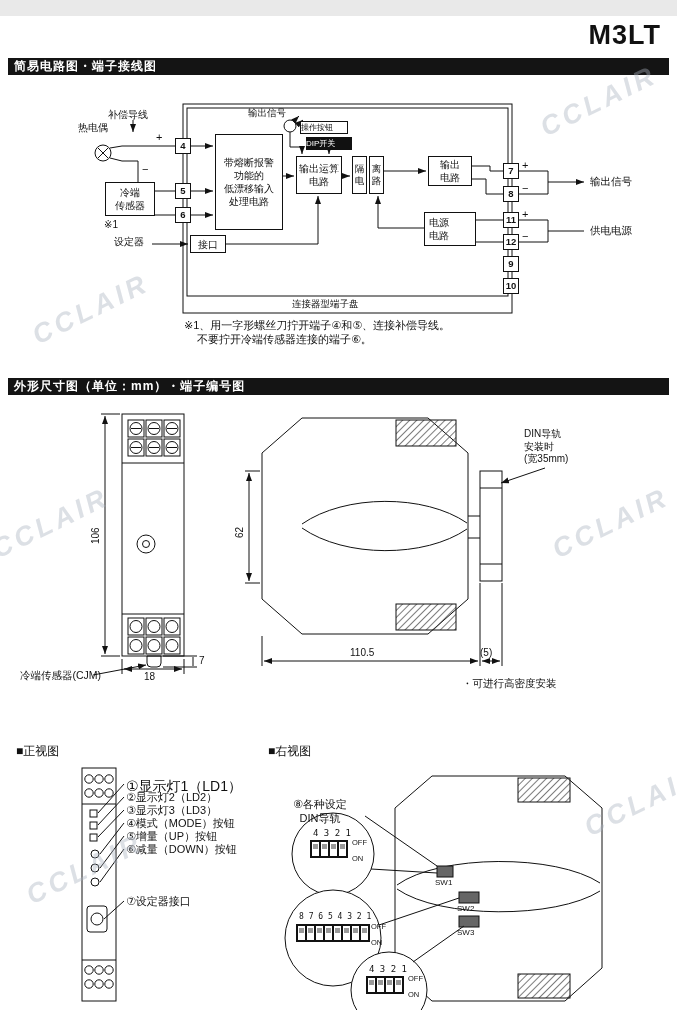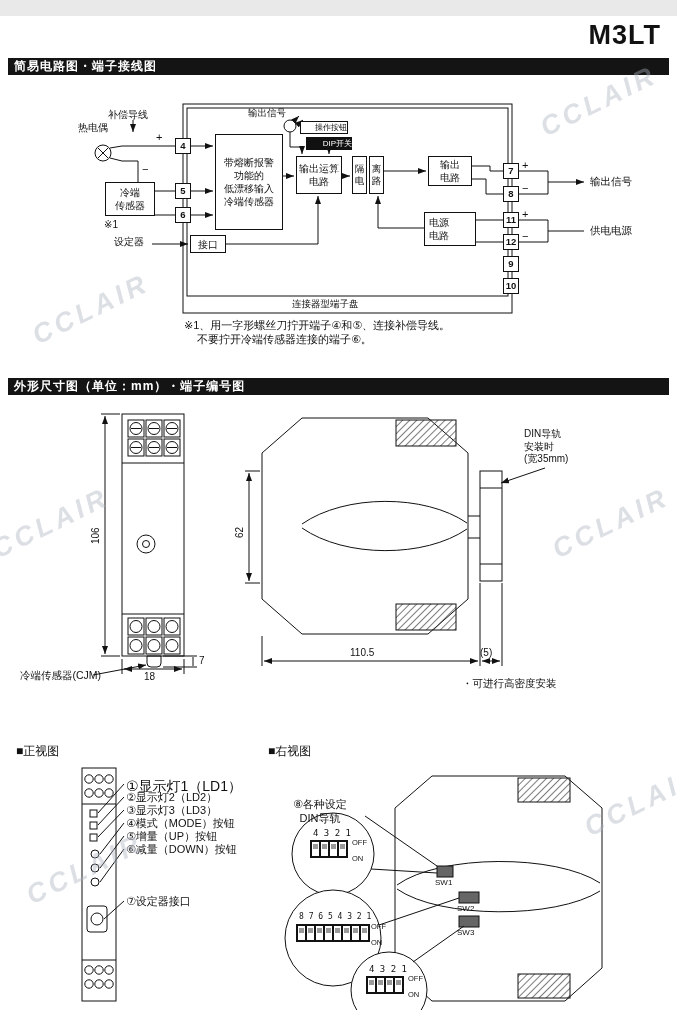--- a/index.html
+++ b/index.html
@@ -4,21 +4,21 @@
 <style>
 *{margin:0;padding:0;box-sizing:border-box}
 body{background:#e9e9e9;font-family:"Liberation Sans","DejaVu Sans",sans-serif;color:#111}
 .page{position:relative;width:677px;height:999px;background:#fff;margin:16px auto;overflow:hidden}
 svg{position:absolute;left:0;top:0;z-index:1}
 .shead{position:absolute;left:8px;width:661px;height:17px;background:#141414;color:#fff;font-size:12px;font-weight:bold;line-height:17px;padding-left:6px;z-index:2;letter-spacing:1px}
 .title{position:absolute;top:4px;right:16px;font-size:27px;font-weight:bold;z-index:2;letter-spacing:1px}
 .lbl{position:absolute;z-index:2;white-space:pre-line;line-height:1.25}
 .bx{position:absolute;z-index:2;border:1px solid #111;background:#fff;display:flex;align-items:center;justify-content:center;text-align:center;white-space:pre-line;font-size:10px;line-height:1.3}
 .term{position:absolute;z-index:2;width:16px;height:16px;border:1.5px solid #111;background:#fff;font-size:9.5px;font-weight:bold;text-align:center;line-height:13px}
-.chip{position:absolute;z-index:3;font-size:8px;text-align:right;line-height:13px}
+.chip{position:absolute;z-index:3;font-size:8px;text-align:left;line-height:13px}
 .wm{position:absolute;z-index:6;color:#aab2bf;opacity:.4;font-weight:bold;font-style:italic;font-size:27px;letter-spacing:4px;transform:rotate(-26deg);pointer-events:none}
 .dip{position:absolute;z-index:3;background:#111;display:flex;gap:2px;padding:2px}
 .dip i{display:block;width:7px;height:14px;background:#fff;position:relative}
 .dip i::after{content:"";position:absolute;left:1px;right:1px;top:1.5px;height:5.5px;background:#999}
 .rot{transform:rotate(-90deg);transform-origin:left top}
 .mono{font-family:"DejaVu Sans Mono",monospace}
 .b{font-weight:normal}
 </style>
 </head>
 <body>
@@ -203,21 +203,21 @@
 <div class="lbl b" style="left:156px;top:115px;font-size:11px">+</div>
 <div class="lbl b" style="left:142px;top:147px;font-size:11px">−</div>
 <div class="bx" style="left:105px;top:166px;width:50px;height:34px">冷端
 传感器</div>
 <div class="lbl b" style="left:104px;top:203px;font-size:10px">※1</div>
 <div class="lbl b" style="left:114px;top:220px;font-size:10px">设定器</div>
 <div class="bx" style="left:190px;top:219px;width:36px;height:18px">接口</div>
 <div class="bx" style="left:215px;top:118px;width:68px;height:96px">带熔断报警
 功能的
 低漂移输入
-冷端传感器</div>
+处理电路</div>
 <div class="bx" style="left:296px;top:140px;width:46px;height:38px">输出运算
 电路</div>
 <div class="bx" style="left:352px;top:140px;width:15px;height:38px;font-size:9.5px">隔
 电</div>
 <div class="bx" style="left:369px;top:140px;width:15px;height:38px;font-size:9.5px">离
 路</div>
 <div class="bx" style="left:428px;top:140px;width:44px;height:30px">输出
 电路</div>
 <div class="bx" style="left:424px;top:196px;width:52px;height:34px;border-width:1.5px;justify-content:flex-start;padding-left:4px">电源
 电路</div>

